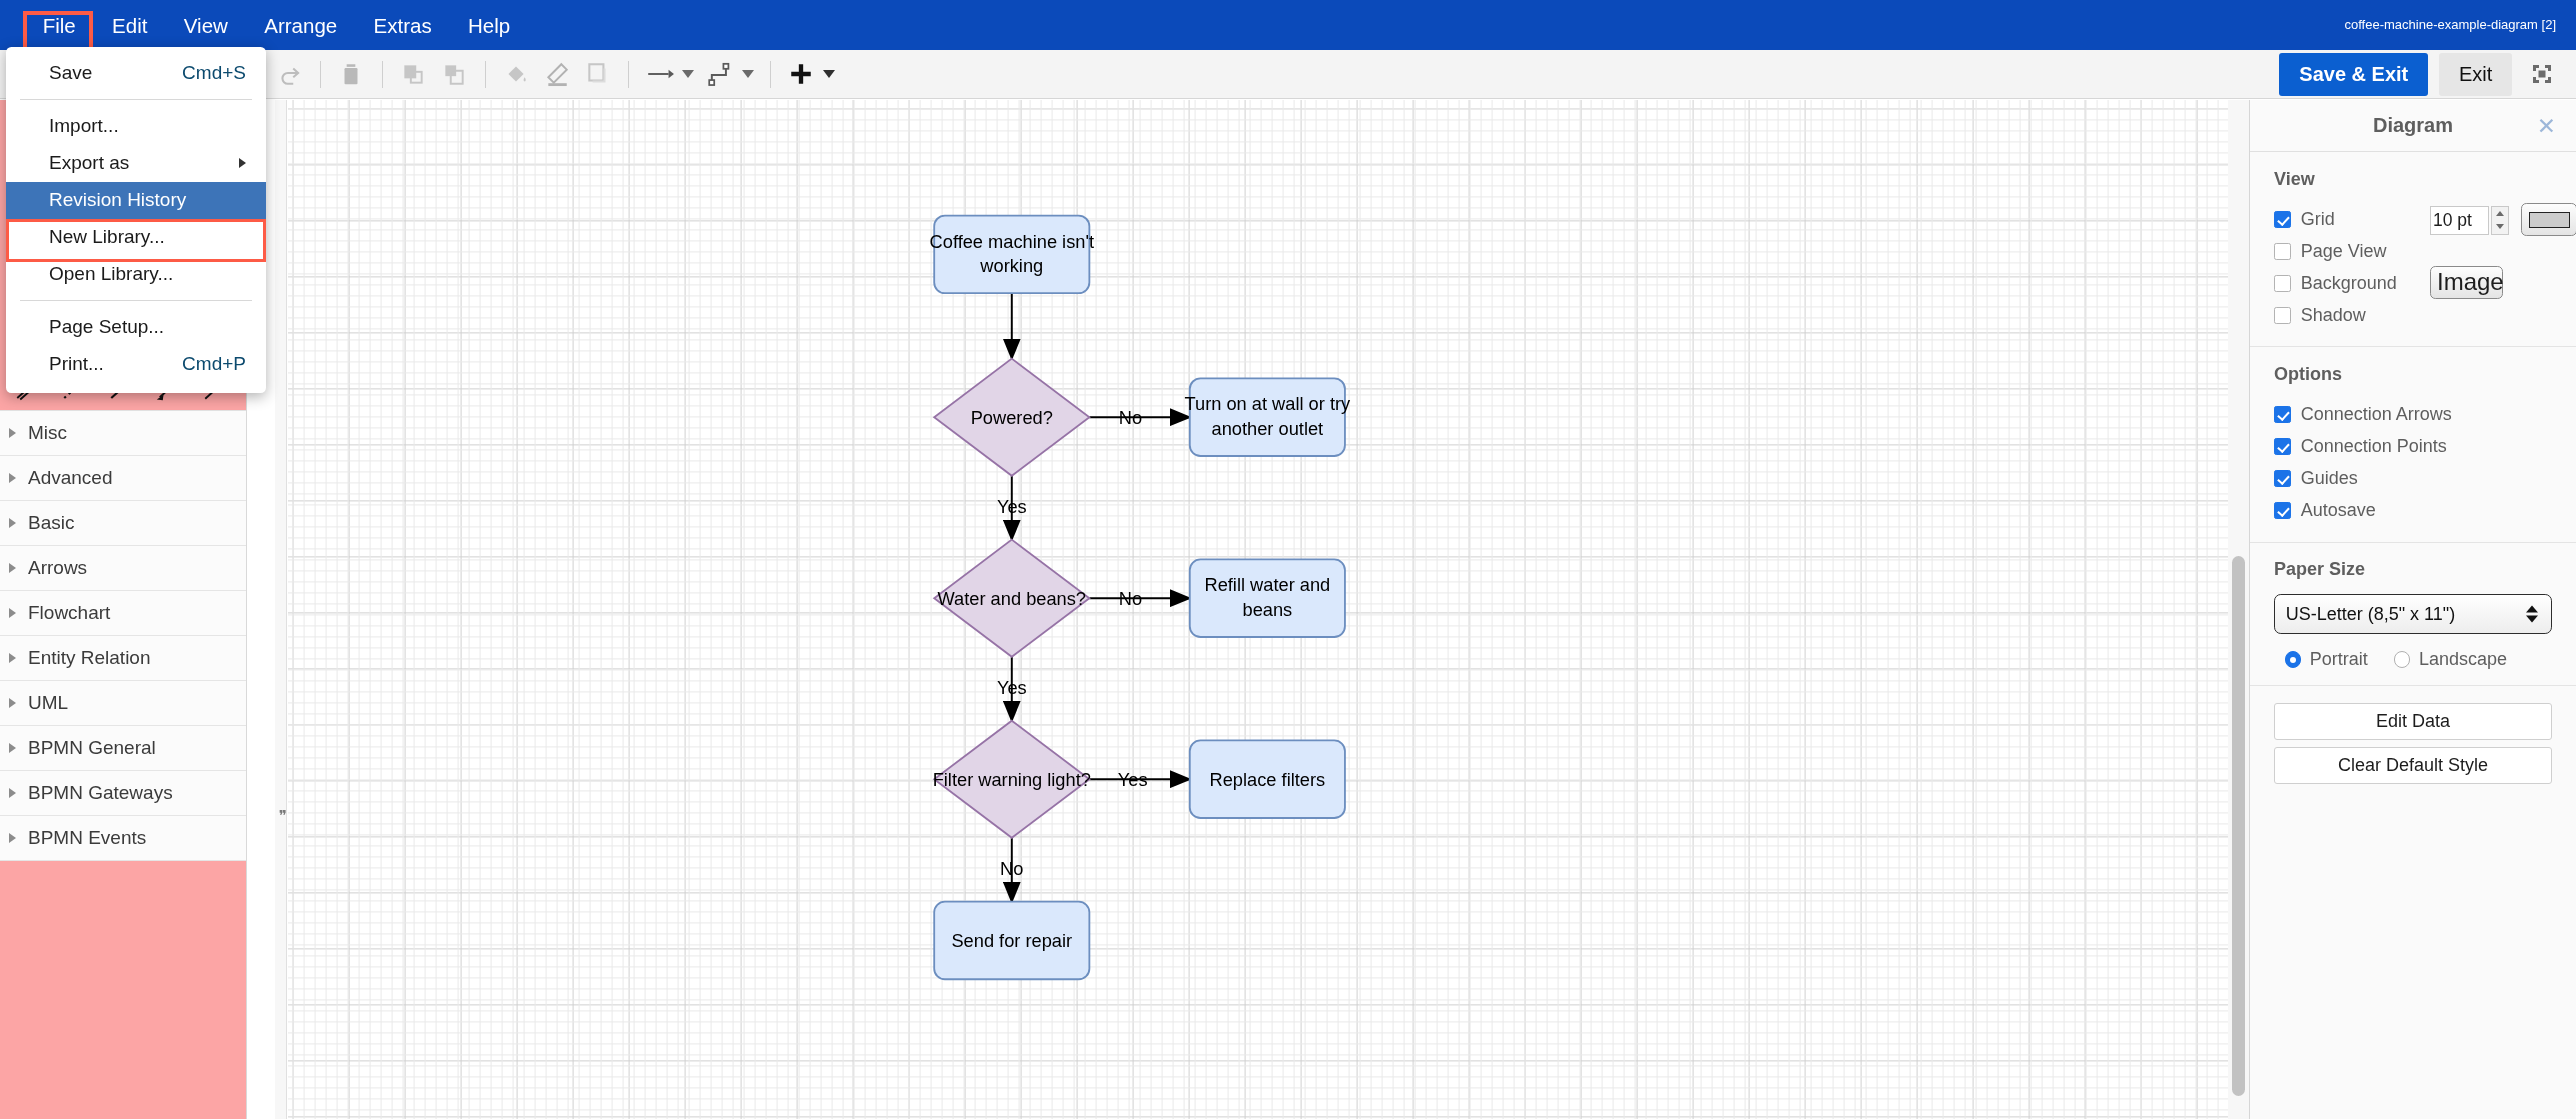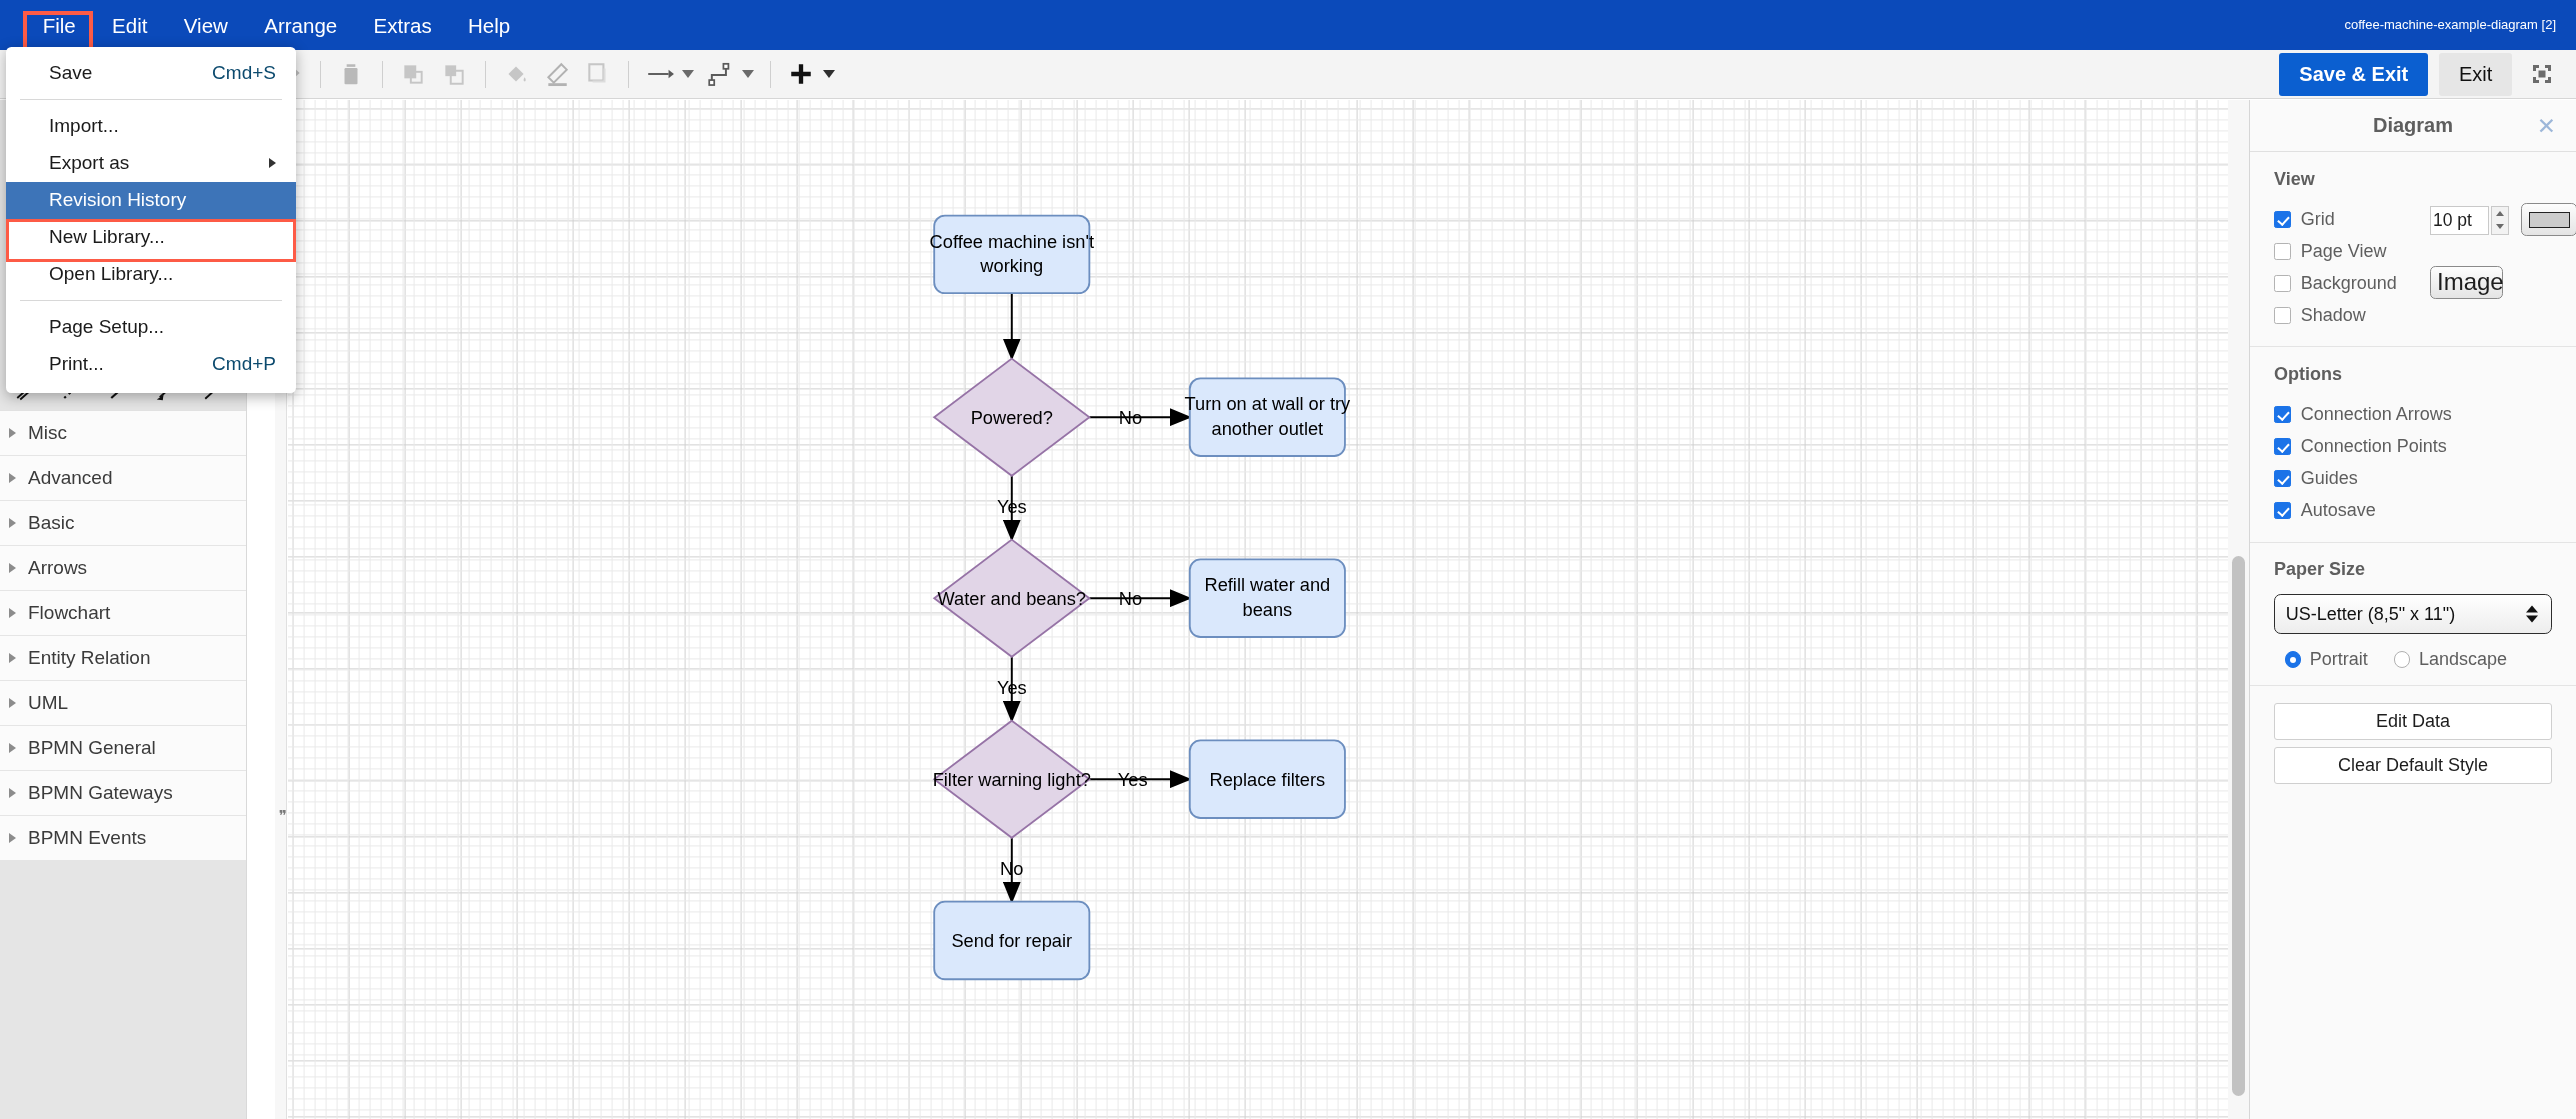--- a/index.html
+++ b/index.html
@@ -68,21 +68,21 @@
   #btn-exit {
     background: #e6e6e6; color: #111; border: none; border-radius: 3px;
     font-size: 20px; padding: 10px 20px; cursor: pointer; font-family: inherit;
   }
   #btn-fullscreen { width: 38px; height: 38px; display: flex;
     align-items: center; justify-content: center; cursor: pointer; }
 
   
   #sidebar {
     position: absolute; left: 0; top: 100px; width: 247px; height: 1020px;
-    background: #e5e5e5; border-right: 0.8px solid #d9d9d9;
+    background: #fca5a5; border-right: 0.8px solid #d9d9d9;
     overflow: hidden;
   }
   #shape-grid {
     padding: 6px 0 3px 7.6px;
     display: grid; grid-template-columns: repeat(5, 47px);
     grid-auto-rows: 43px; align-items: center; justify-items: center;
   }
   .shape-cell { width: 47px; height: 43px; display: flex; align-items: center;
     justify-content: center; cursor: pointer; }
   .shape-cell svg { display: block; }
@@ -228,21 +228,21 @@
   .radio-label { font-size: 18px; color: #5e5e5e; margin-right: 26px; }
 
   .fmt-btn {
     width: 100%; height: 37px; background: #ffffff; border: 0.8px solid #cfcfcf;
     border-radius: 3px; font-size: 18px; color: #1d1d1d; cursor: pointer;
     margin-bottom: 7.6px; font-family: inherit;
   }
 
   
   #file-menu {
-    position: absolute; left: 6px; top: 47px; width: 290px;
+    position: absolute; left: 6px; top: 47px; width: 260px;
     background: #ffffff; border-radius: 5.3px;
     box-shadow: 0 3.8px 13.7px rgba(0,0,0,0.30);
     padding: 7.6px 0 10.7px 0; z-index: 50;
   }
   .mi {
     height: 37px; display: flex; align-items: center; position: relative;
     padding-left: 43px; padding-right: 20px; font-size: 19px; color: #1b1b1b;
     cursor: pointer;
   }
   .mi .shortcut { margin-left: auto; color: #0c4a6e; font-size: 19px; }

